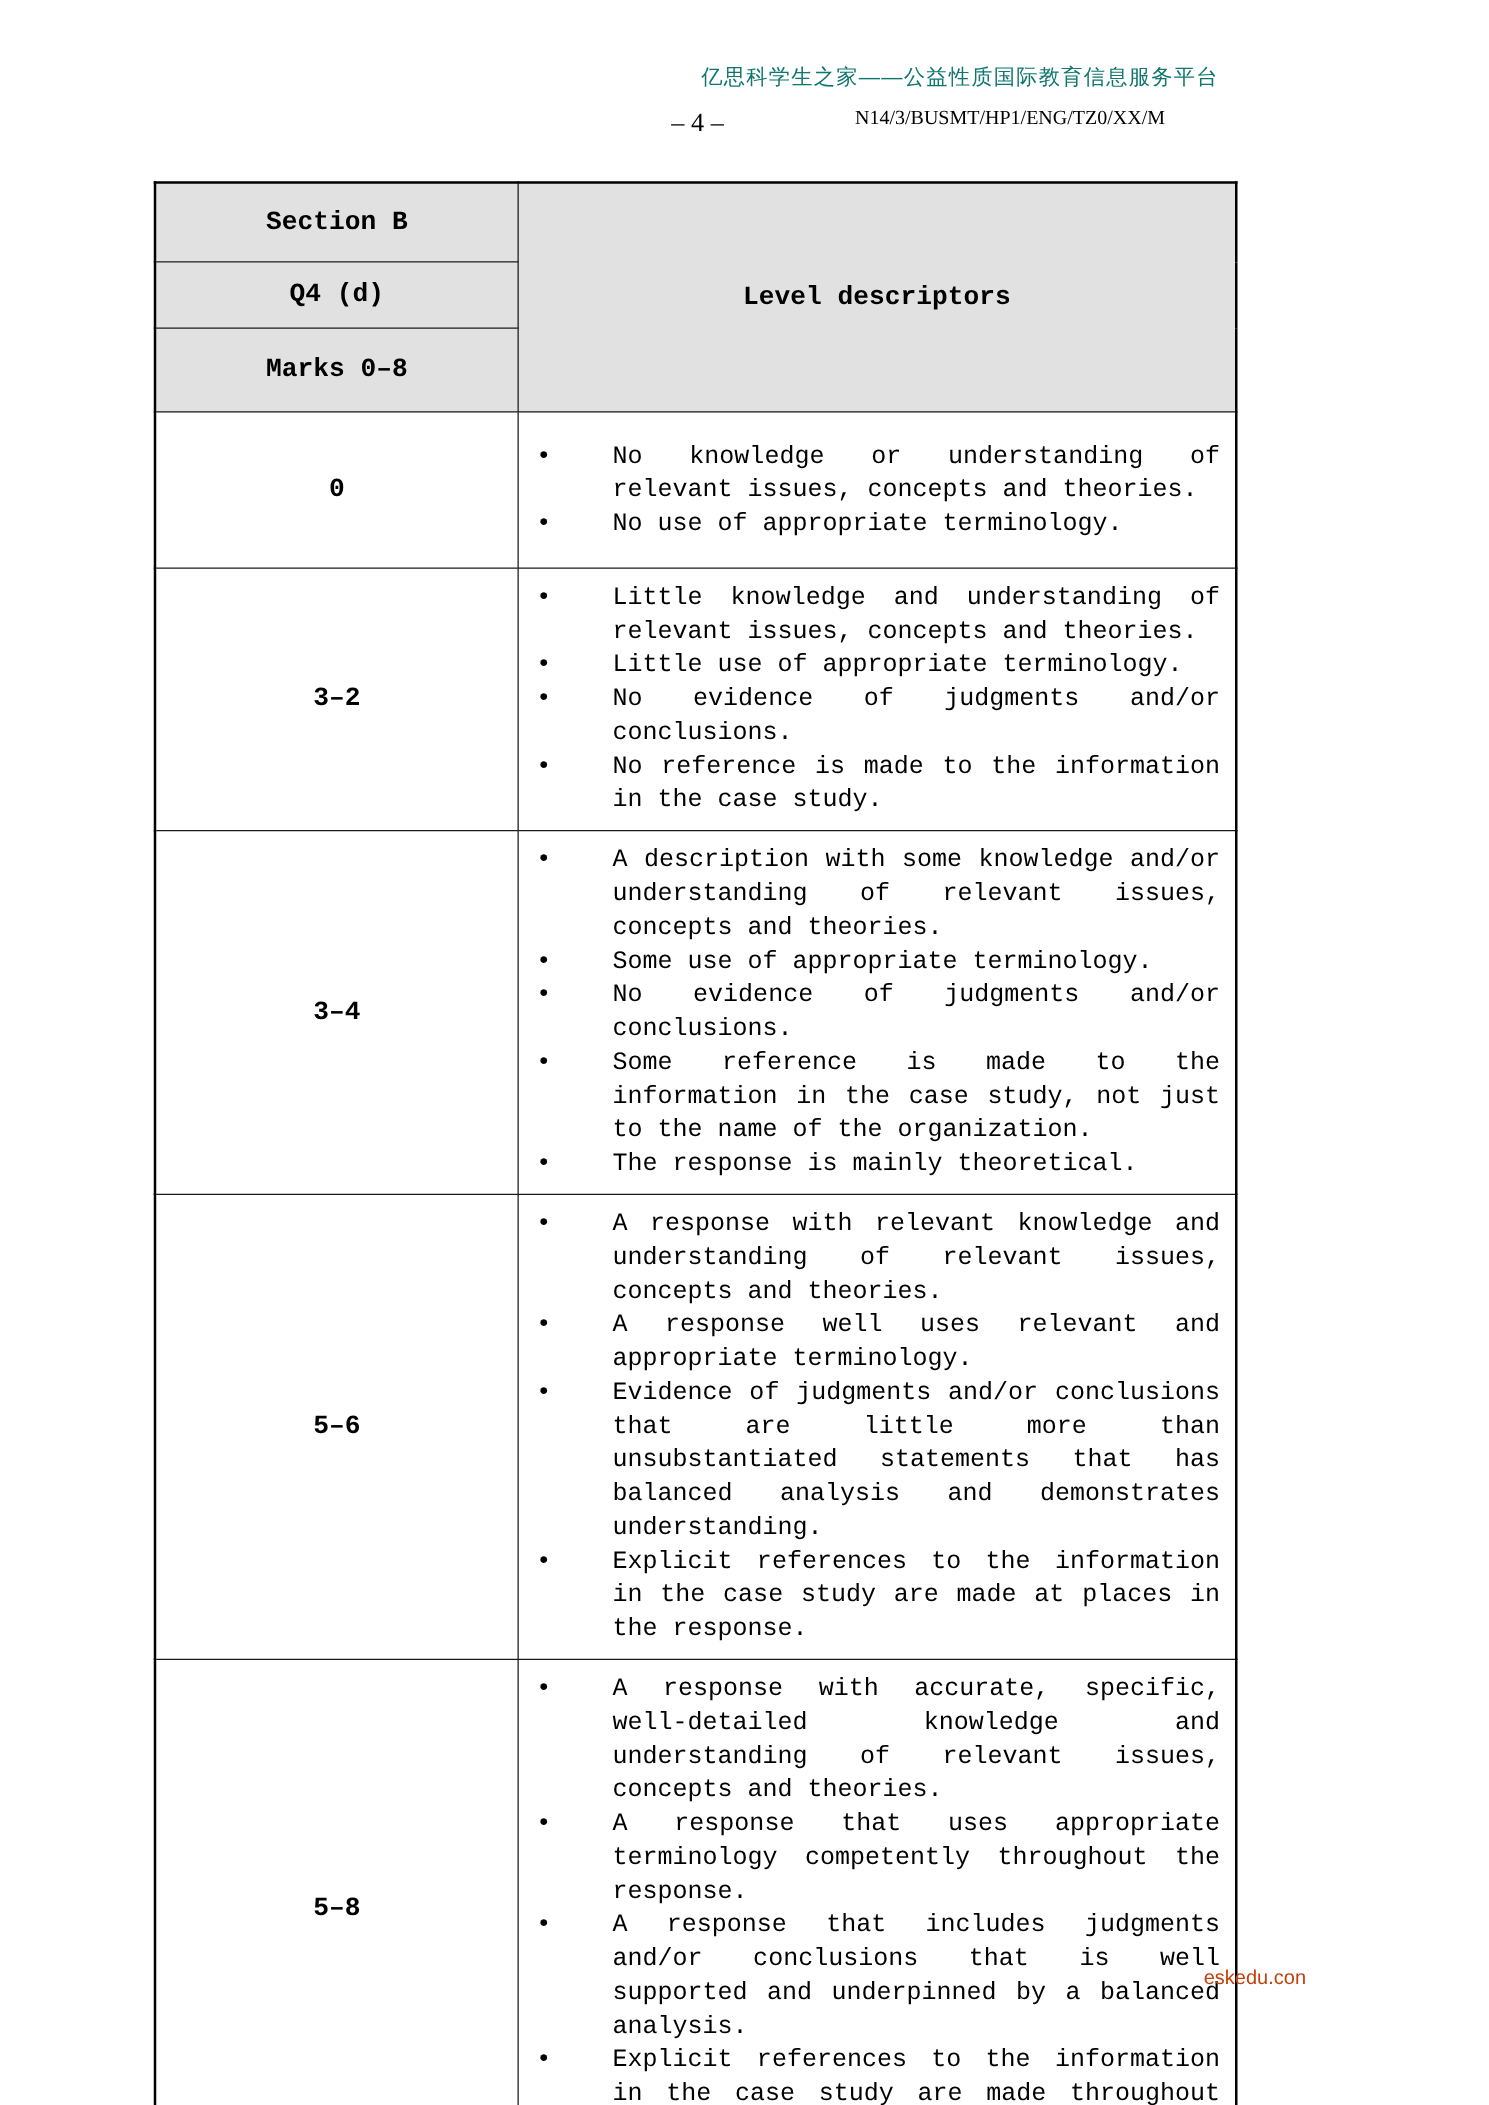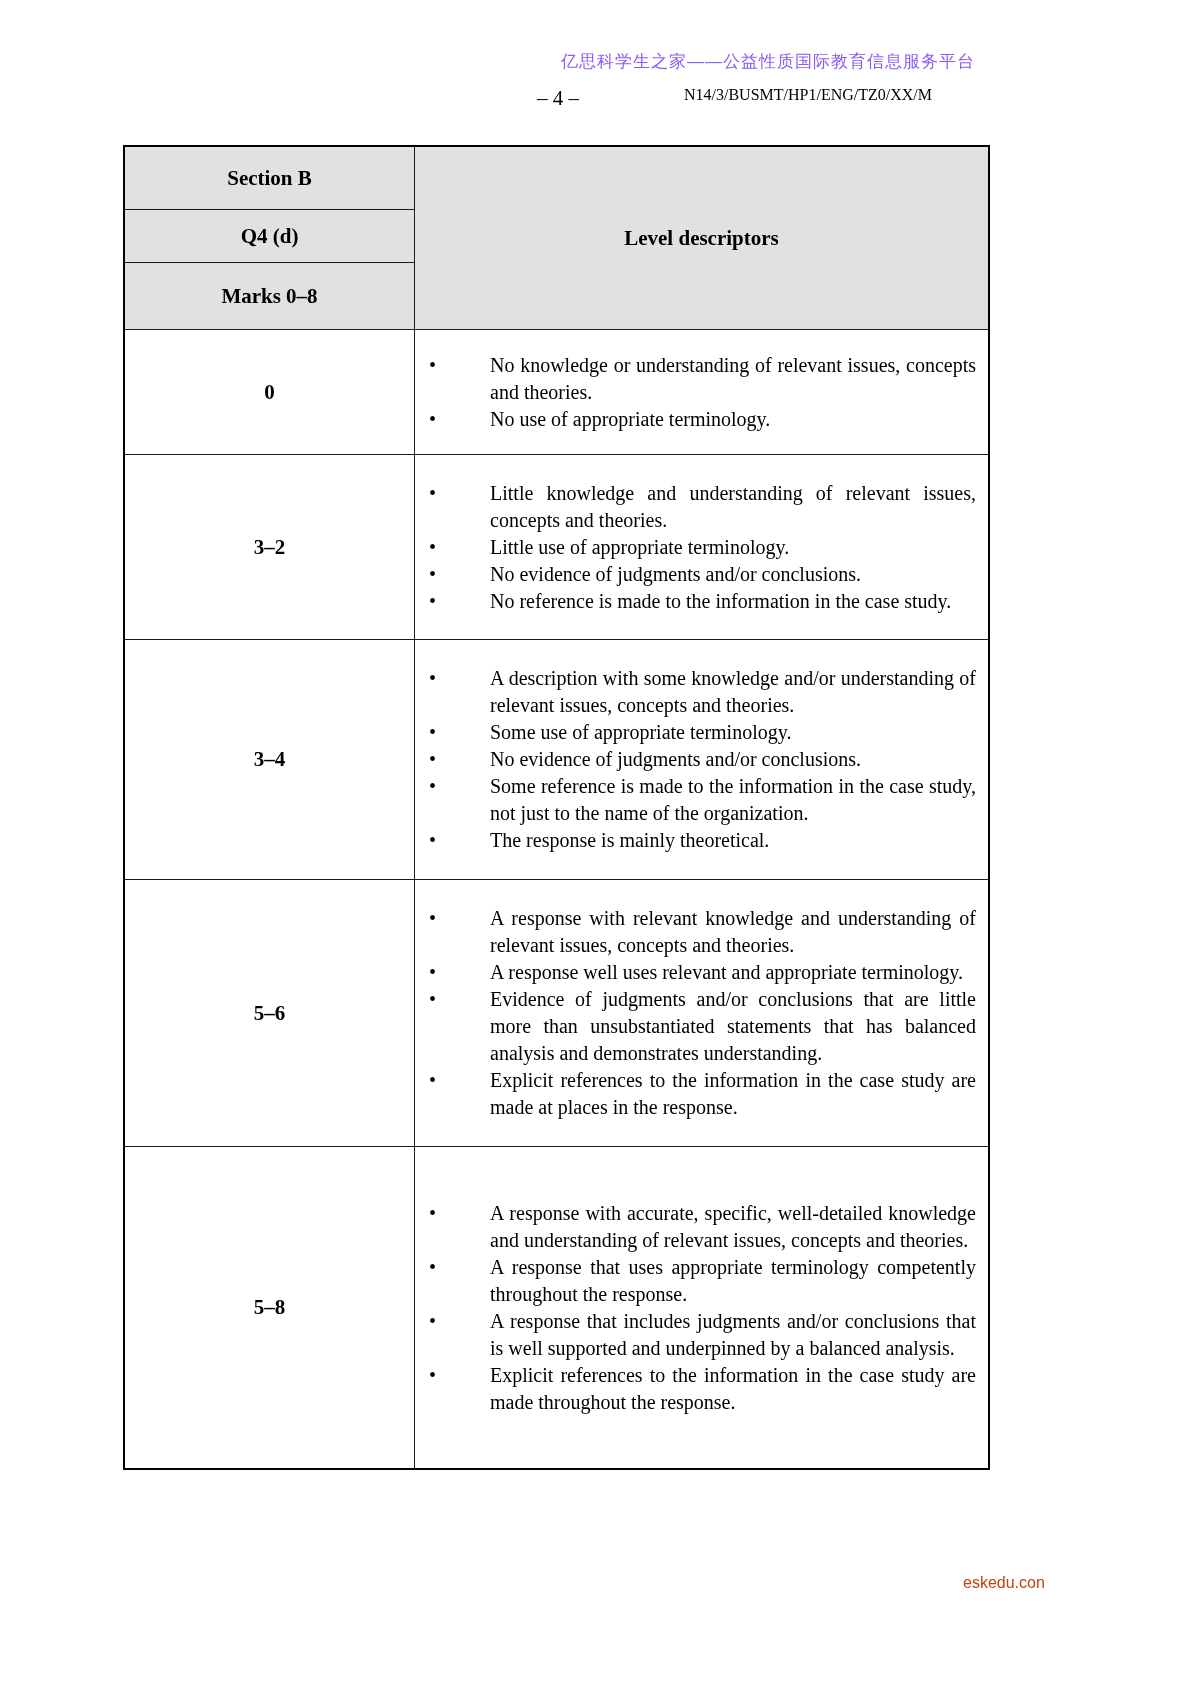--- a/index.html
+++ b/index.html
@@ -17,21 +17,21 @@
   }
 
   
   .cn-watermark {
     position: absolute;
     top: 50px;
     right: 216px;
     font-family: "Liberation Sans", sans-serif;
     font-size: 17px;
     letter-spacing: 1px;
-    color: #8b5cf6;
+    color: #0f766e;
     white-space: nowrap;
   }
   .page-number {
     position: absolute;
     top: 86px;
     left: 527px;
     width: 62px;
     text-align: center;
     font-size: 21px;
     white-space: nowrap;
@@ -57,20 +57,21 @@
     border: 1px solid #1a1a1a;
   }
   table.rubric {
     border: 2px solid #000000;
   }
   td.marks-col { width: 287px; }
 
   td {
     vertical-align: middle;
     font-size: 20px;
+    font-family: Liberation Mono, monospace;
   }
   td.head-cell {
     background: #e1e1e1;
     text-align: center;
     font-weight: bold;
     font-size: 21px;
   }
   tr.hr1 td { height: 60px; }
   tr.hr2 td { height: 50px; text-align: center; }
   tr.hr3 td { height: 64px; margin-top: 12px; }

